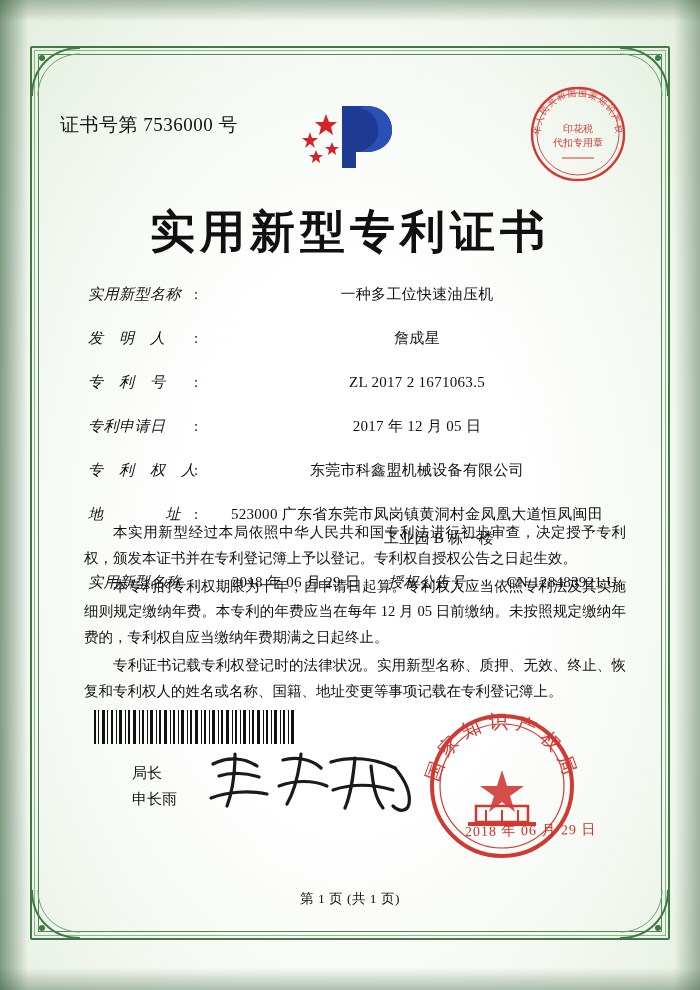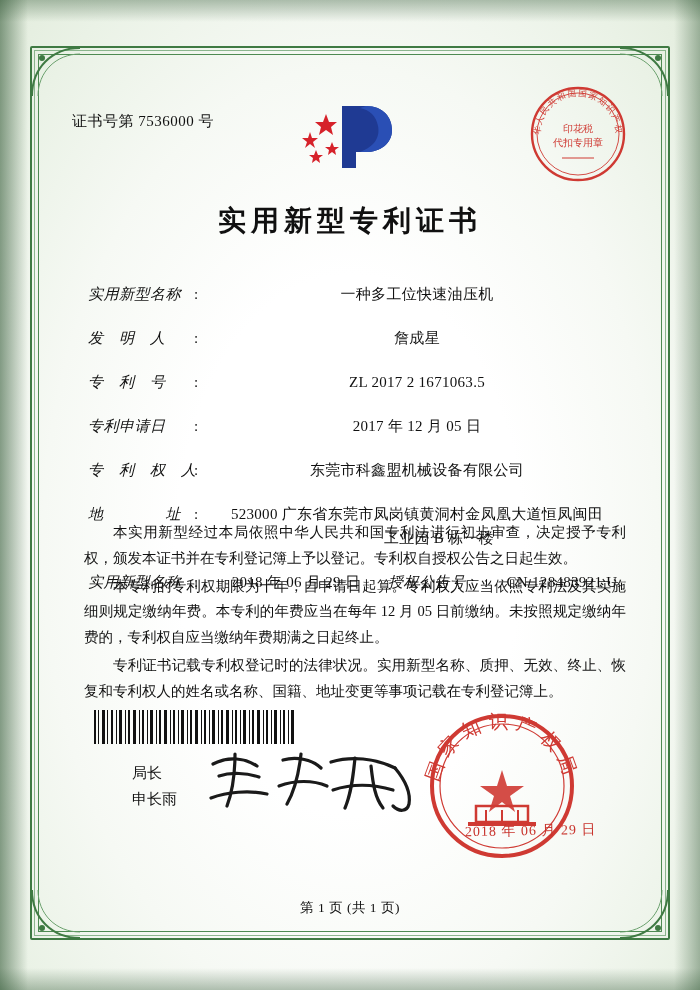--- a/index.html
+++ b/index.html
@@ -62,23 +62,23 @@
   .c-br { right: 28px; bottom: 48px; transform: scale(-1,-1); }
 
   .content {
     position: absolute;
     left: 60px; right: 60px; top: 70px; bottom: 70px;
   }
 
   
   .cert-no {
     position: absolute;
-    left: 12px;
+    left: 0;
     top: 42px;
-    font-size: 15px;
+    font-size: 19px;
     color: #111;
     letter-spacing: 0.5px;
   }
   .logo {
     position: absolute;
     left: 50%;
     top: 28px;
     transform: translateX(-50%);
     width: 140px;
     height: 78px;
@@ -89,21 +89,21 @@
     top: 8px;
     width: 112px;
     height: 112px;
   }
 
   .title {
     position: absolute;
     left: 0; right: 0;
     top: 132px;
     text-align: center;
-    font-size: 28px;
+    font-size: 45px;
     letter-spacing: 5px;
     font-weight: bold;
     color: #101010;
     font-family: "DejaVu Serif", "Liberation Serif", serif;
   }
 
   
   .fields {
     position: absolute;
     left: 28px;
@@ -199,21 +199,21 @@
     top: 752px;
     font-size: 14px;
     color: #c8332c;
     letter-spacing: 1px;
     transform: rotate(-1deg);
   }
 
   .footer {
     position: absolute;
     left: 0; right: 0;
-    bottom: 3px;
+    bottom: 12px;
     text-align: center;
     font-size: 13.5px;
     color: #111;
     letter-spacing: 0.5px;
   }
 
   
   .seal-ring { fill: none; stroke: #cf3a33; }
 </style>
 </head>

